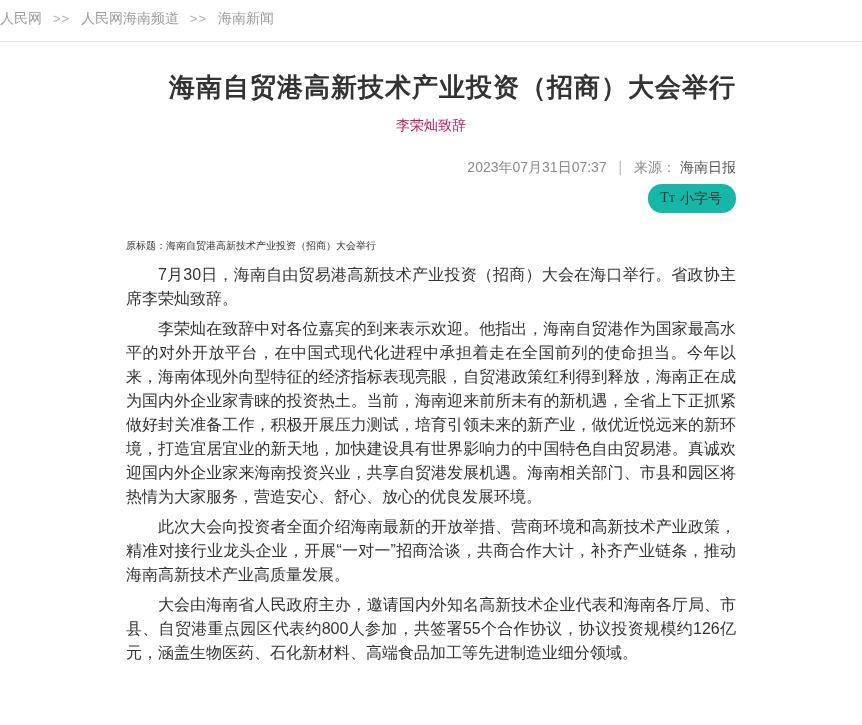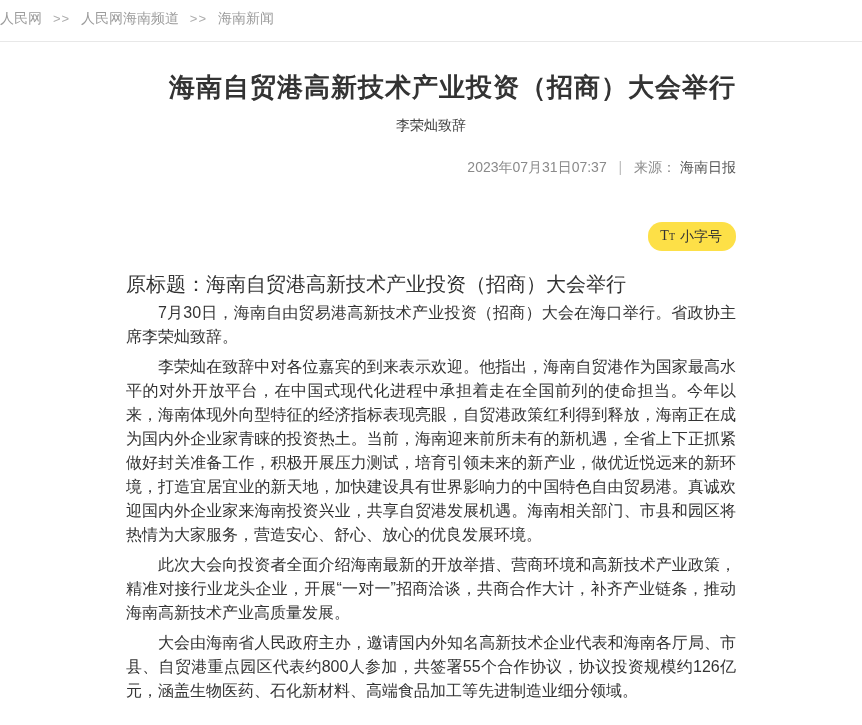--- a/index.html
+++ b/index.html
@@ -35,55 +35,54 @@
     font-size:26px;
     font-weight:700;
     text-align:right;
     color:#333333;
     margin:28px 0 0 0;
     letter-spacing:1px;
     line-height:34px;
   }
   .subtitle {
     text-align:center;
-    color:#404040;
+    color:#be185d;
     font-size:14px;
     margin-top:13px;
   }
   .meta {
     text-align:right;
     color:#8a8a8a;
     font-size:14px;
     margin-top:24px;
   }
   .meta .pipe { margin:0 8px; color:#bbbbbb; }
   .meta .src { color:#555555; text-decoration:none; cursor:pointer; }
   .toolbar {
     text-align:right;
     margin-top:7px;
   }
   .font-pill {
     display:inline-flex;
     align-items:flex-end;
     gap:5px;
-    background:#fde047;
+    background:#14b8a6;
     border:none;
     border-radius:14px;
     padding:5px 14px 6px 12px;
     font-size:14px;
     color:#333333;
     cursor:pointer;
     font-family:inherit;
     line-height:1.2;
-    margin-top:38px;
   }
   .font-pill .t-big  { font-size:14px; font-family:"Liberation Serif", serif; }
   .font-pill .t-small{ font-size:10px; font-family:"Liberation Serif", serif; }
   .orig-title {
-    font-size:20px;
+    font-size:10px;
     color:#333333;
     margin:22px 0 4px 0;
     line-height:22px;
   }
   .body p {
     font-size:16px;
     line-height:24px;
     text-indent:2em;
     margin:6px 0;
     color:#333333;

